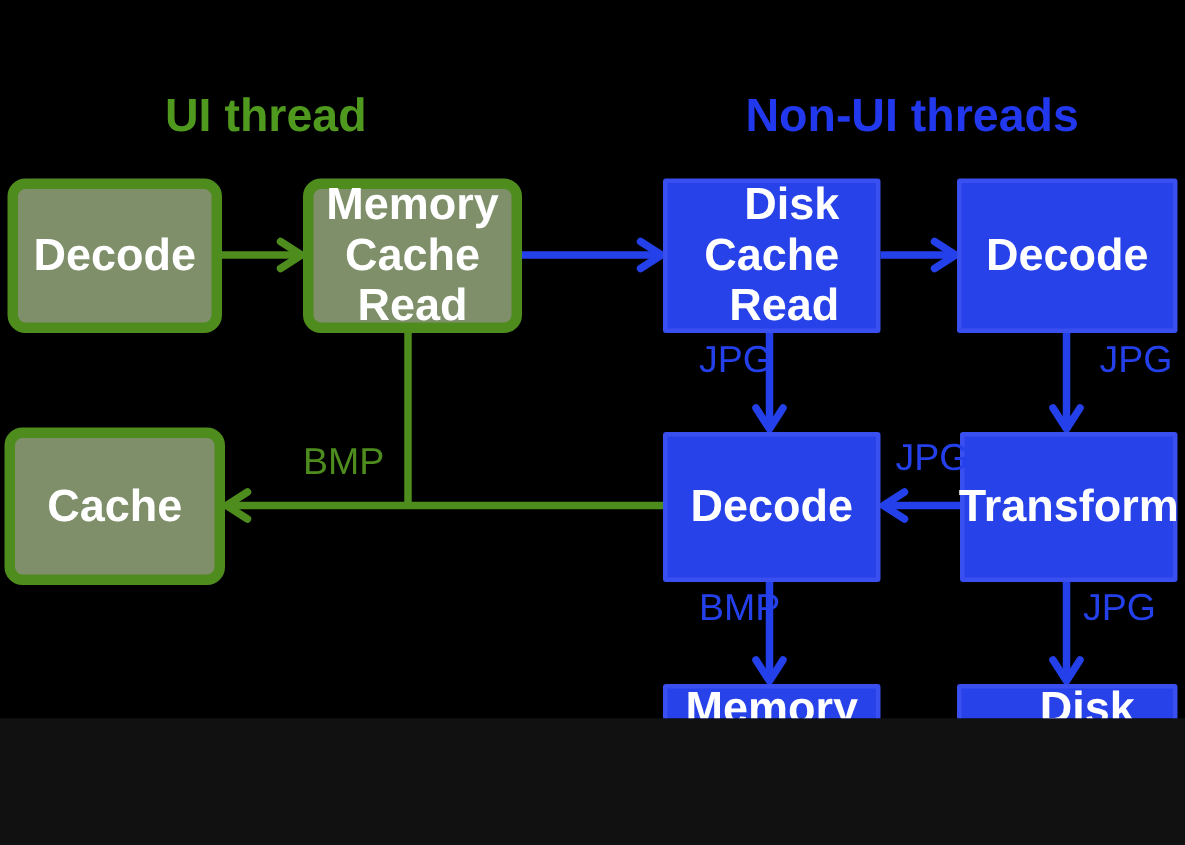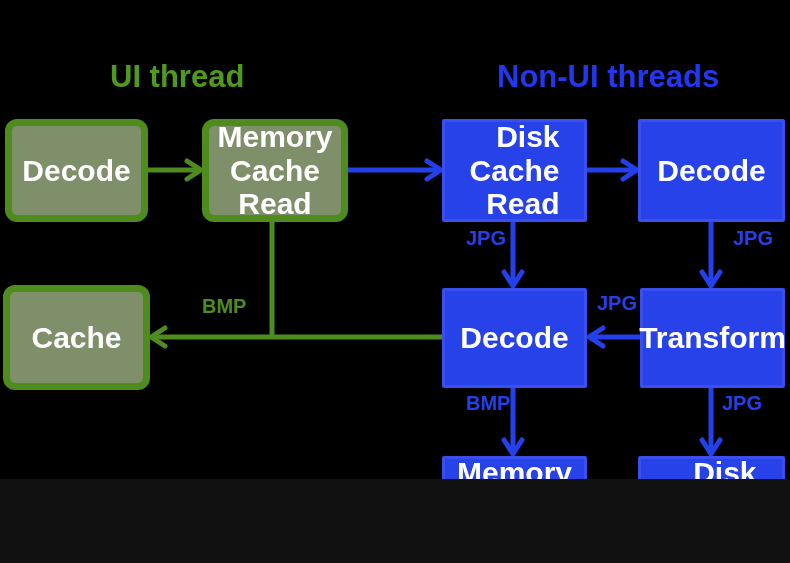--- a/index.html
+++ b/index.html
@@ -33,21 +33,21 @@
     border:7px solid var(--green-line);
     border-radius:12px;
   }
   .box.blue{
     background:var(--blue-box-fill);
     border:3px solid var(--blue-box-border);
     border-radius:2px;
     text-align:right;
   }
   .edge-label{
-    position:absolute;font-weight:bold;font-size:20px;line-height:1;white-space:nowrap;
+    position:absolute;font-weight:normal;font-size:25px;line-height:1;white-space:nowrap;
   }
   .edge-label.blue{color:var(--blue-line);}
   .edge-label.green{color:var(--green-line);}
   #arrows{position:absolute;left:0;top:0;pointer-events:none;}
   .line-green{stroke:var(--green-line);stroke-width:5;fill:none;}
   .line-blue{stroke:var(--blue-line);stroke-width:5;fill:none;}
   .head-green{stroke:var(--green-line);stroke-width:5;fill:none;stroke-linecap:round;stroke-linejoin:round;}
   .head-blue{stroke:var(--blue-line);stroke-width:5;fill:none;stroke-linecap:round;stroke-linejoin:round;}
 </style>
 </head>

